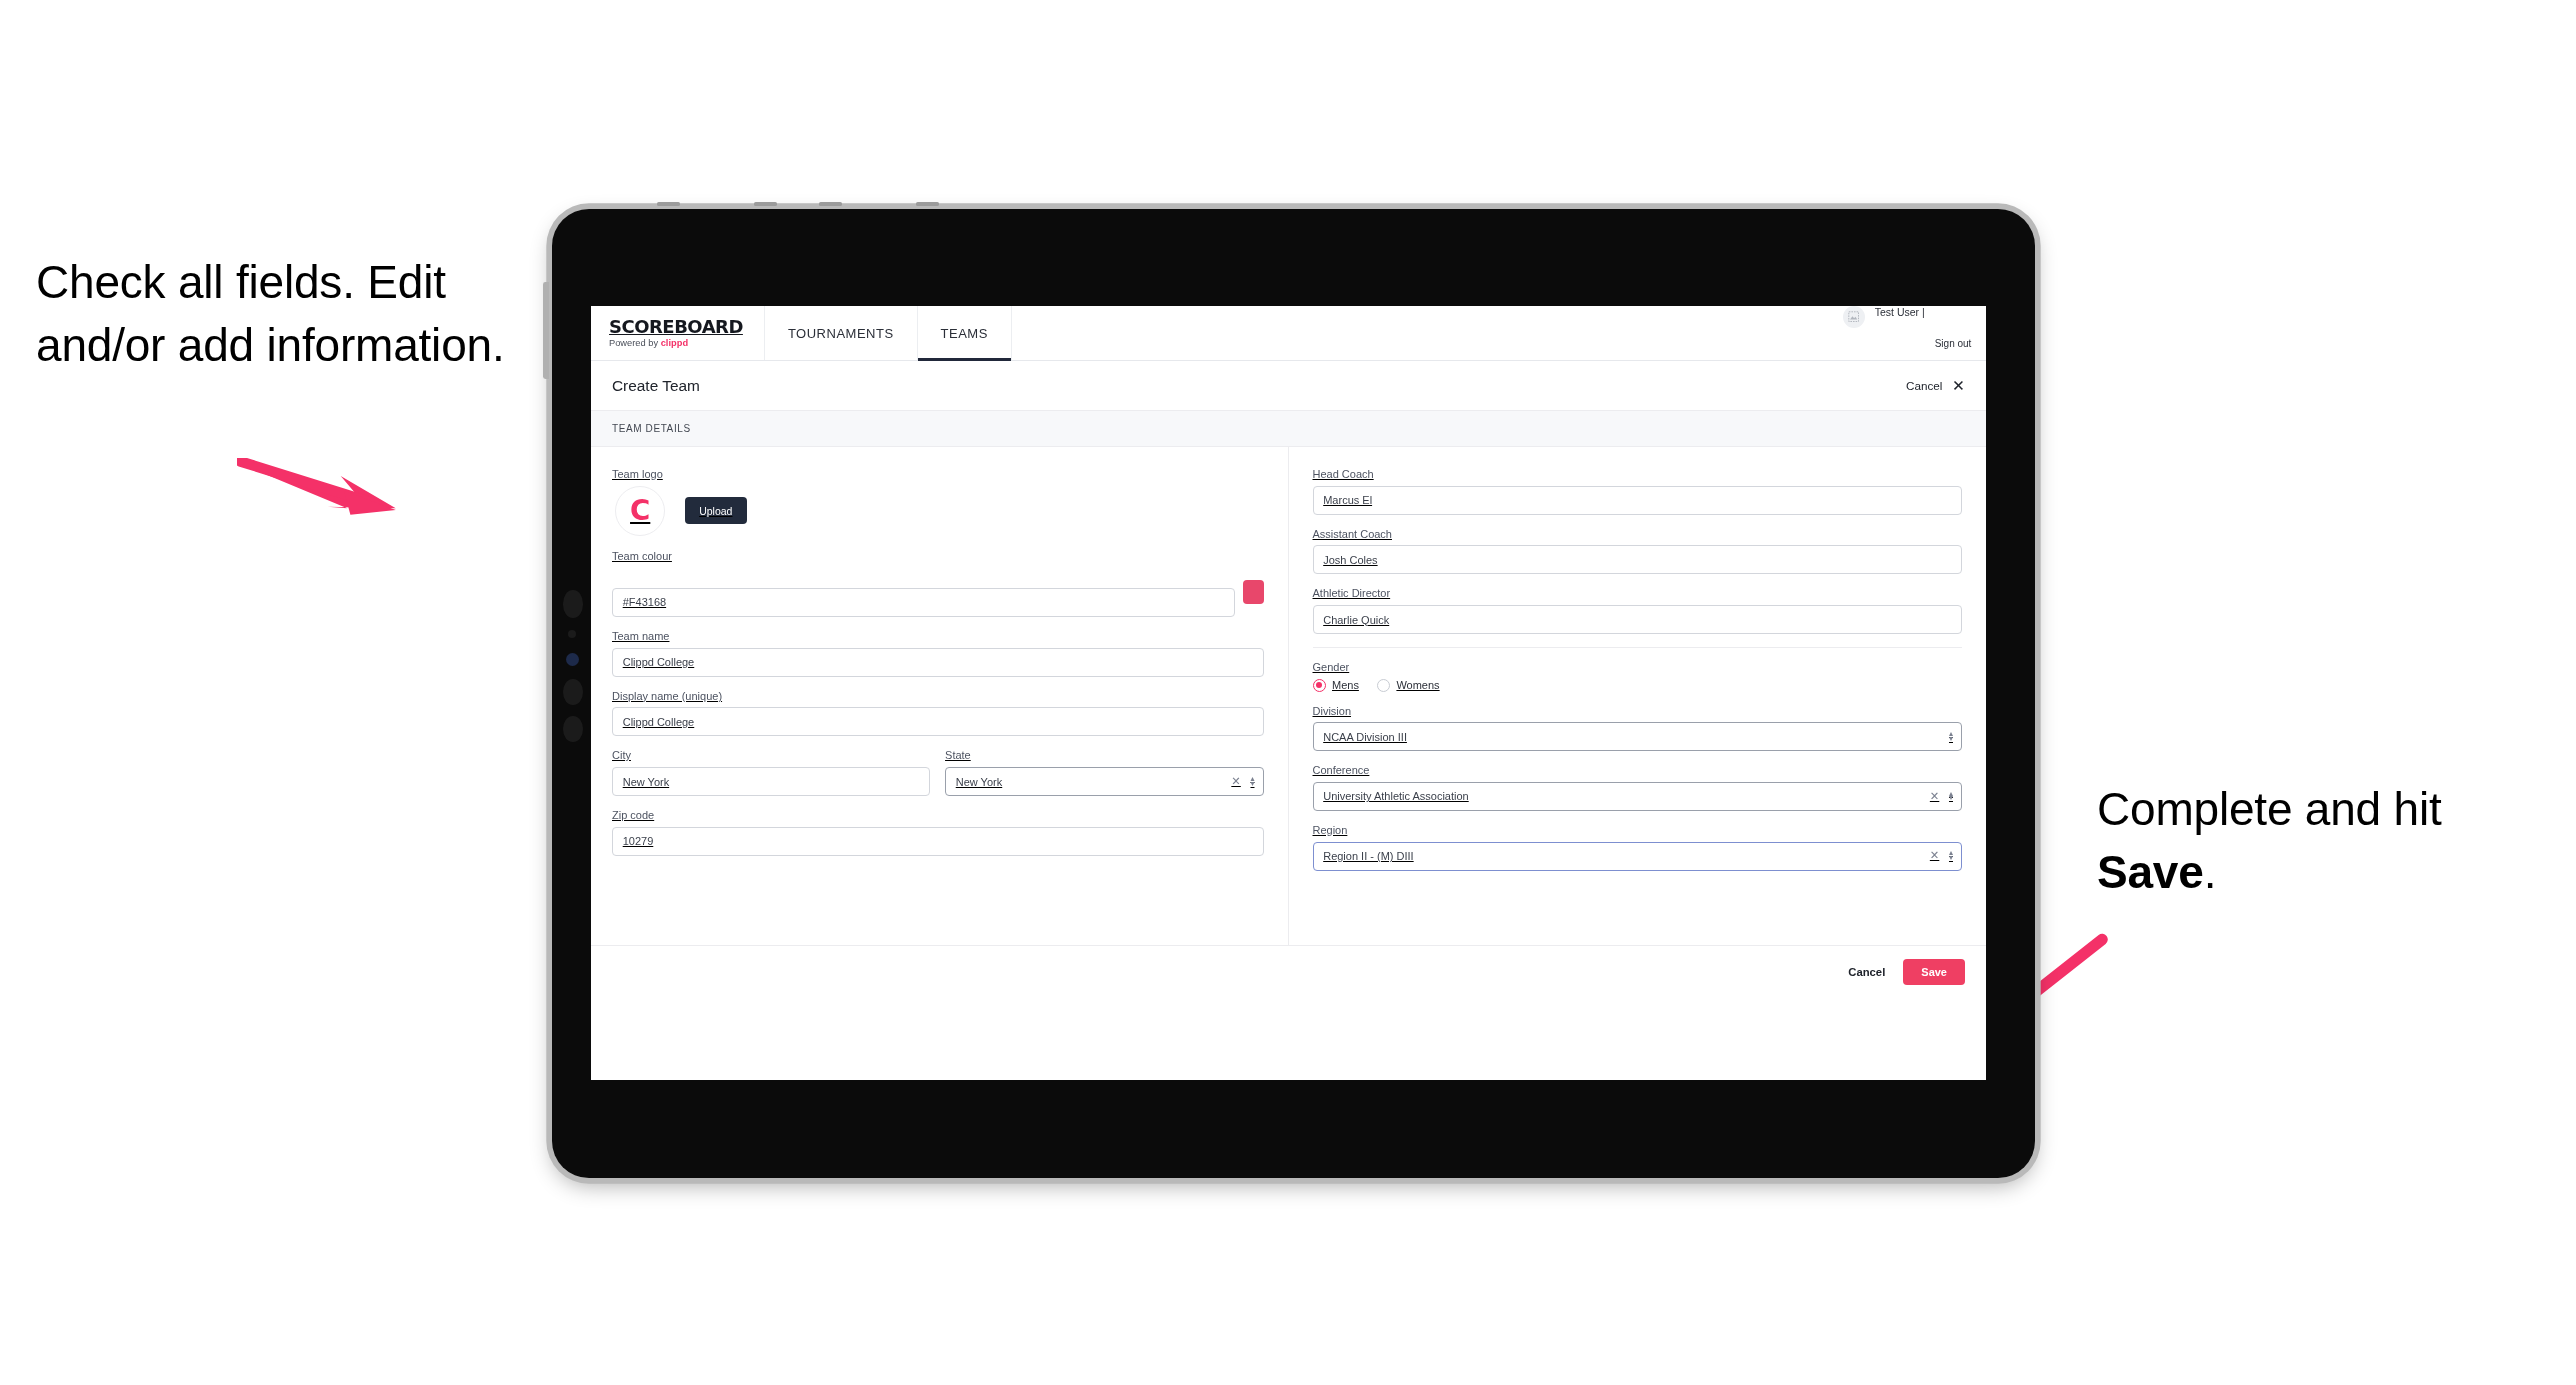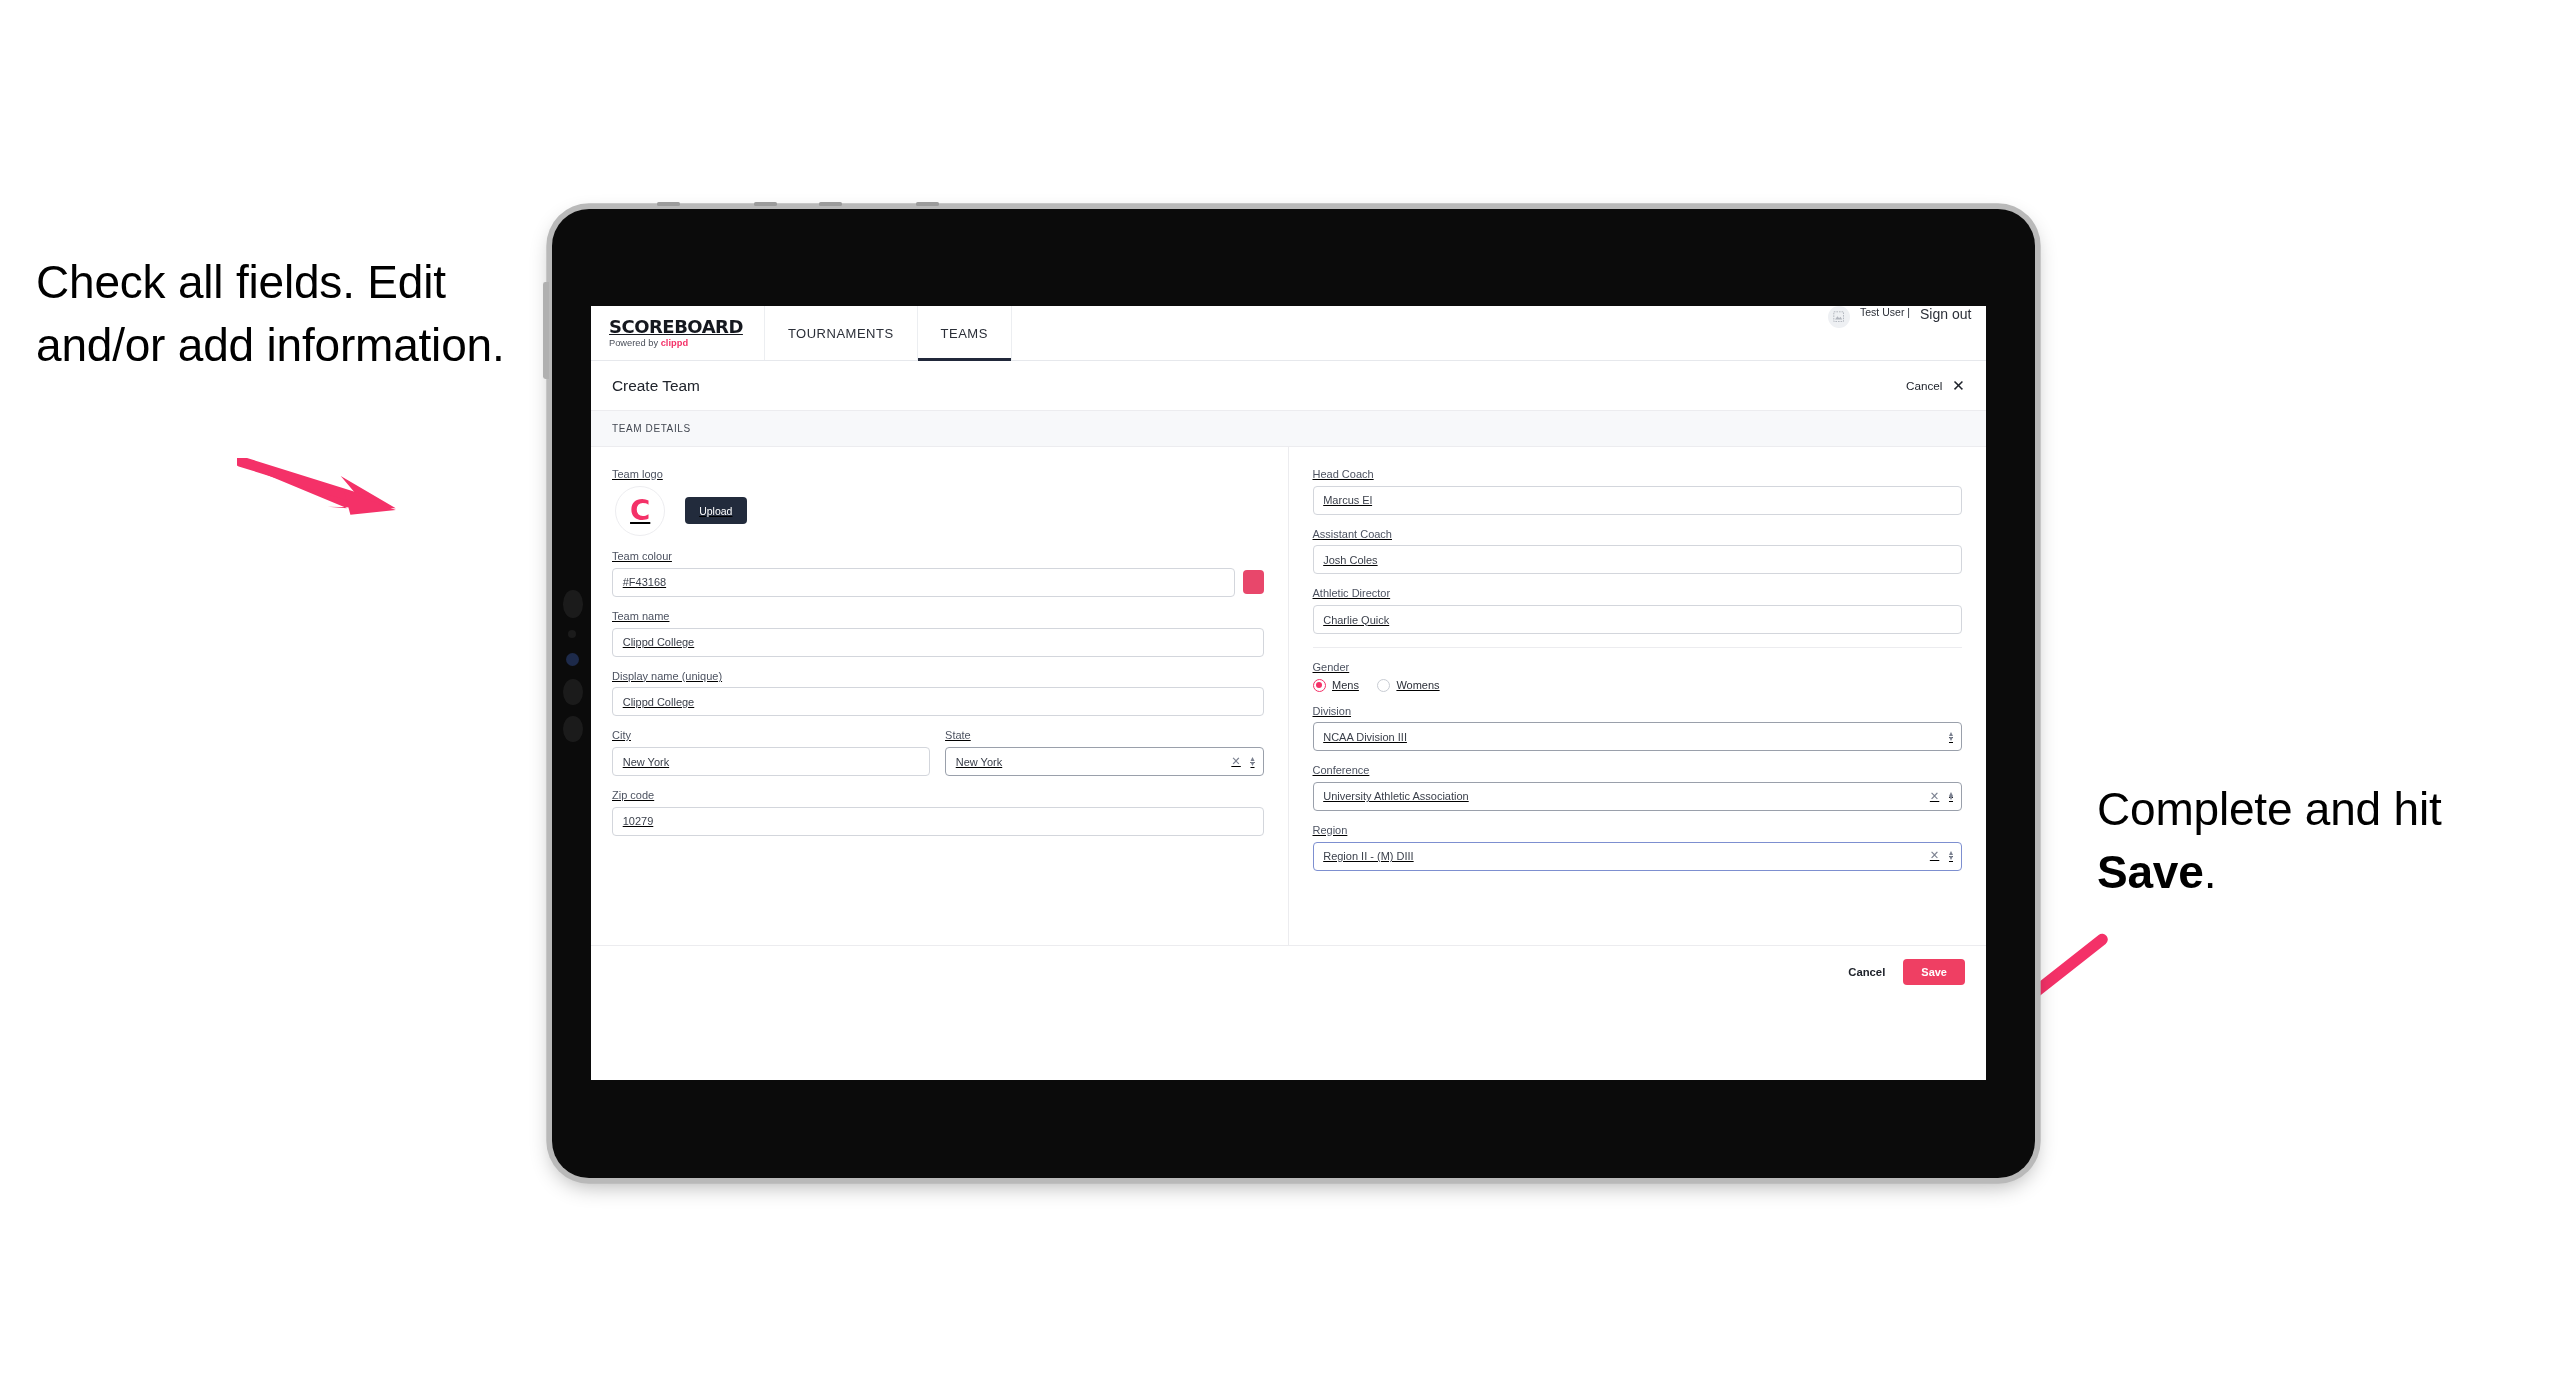--- a/index.html
+++ b/index.html
@@ -88,21 +88,21 @@
 
   .appbar-right {
     margin-left: auto; display: flex; align-items: flex-start; gap: 10px;
     padding-right: 14.6px; font-size: 10.5px; color: #2b2f38;
   }
   .avatar {
     width: 22px; height: 22px; border-radius: 50%;
     background: #eef0f3; display: flex; align-items: center; justify-content: center;
   }
   .avatar svg { opacity: 0.45; }
-  .signout { font-size: 14px; color: #2b2f38; cursor: pointer; }
+  .signout { font-size: 10px; color: #2b2f38; cursor: pointer; margin-top: 32px; }
   .sep-user { color: #2b2f38; }
 
   
   .title-row {
     height: 50px; display: flex; align-items: center;
     padding: 0 21px; border-bottom: 0.8px solid #ececef;
     background: #fff;
   }
   .page-title { font-size: 15.4px; color: #20242c; }
   .cancel-x {
@@ -157,21 +157,21 @@
     color: #f43168; font-size: 27.6px; font-weight: 700;
     font-family: "DejaVu Sans", sans-serif;
   }
   .upload-btn {
     background: #222b3c; color: #fff; border-radius: 4px;
     padding: 7.3px 14.6px; font-size: 10.5px; cursor: pointer;
   }
 
   
   .colour-row { display: flex; align-items: center; gap: 8px; }
-  .colour-row .input { flex: 1; }
+  .colour-row .input { flex: 1; margin-top: 20px; }
   .swatch { width: 21px; height: 24px; border-radius: 4px; }
 
   .two-col { display: flex; gap: 14.6px; }
   .two-col > .field { flex: 1; margin-bottom: 13px; }
 
   
   .radio-row { display: flex; align-items: center; gap: 18px; margin-top: 1.6px; }
   .radio-item { display: flex; align-items: center; gap: 6.5px; font-size: 11px; color: #2b2f38; cursor: pointer; }
   .radio {
     width: 13px; height: 13px; border-radius: 50%;

